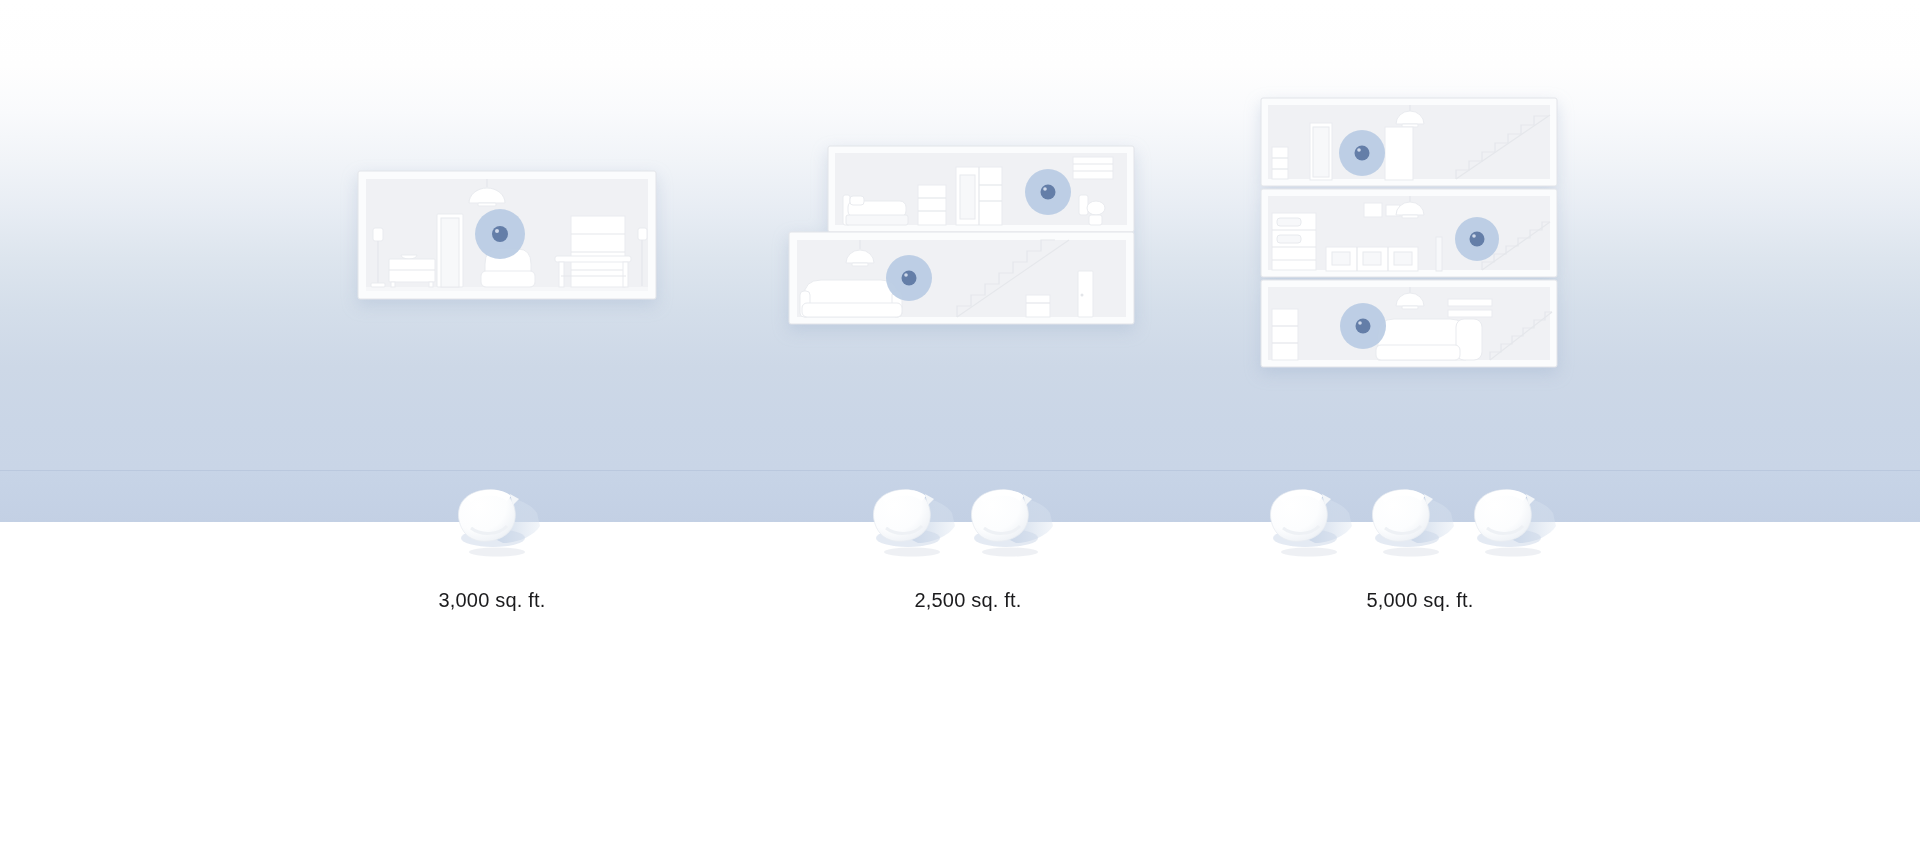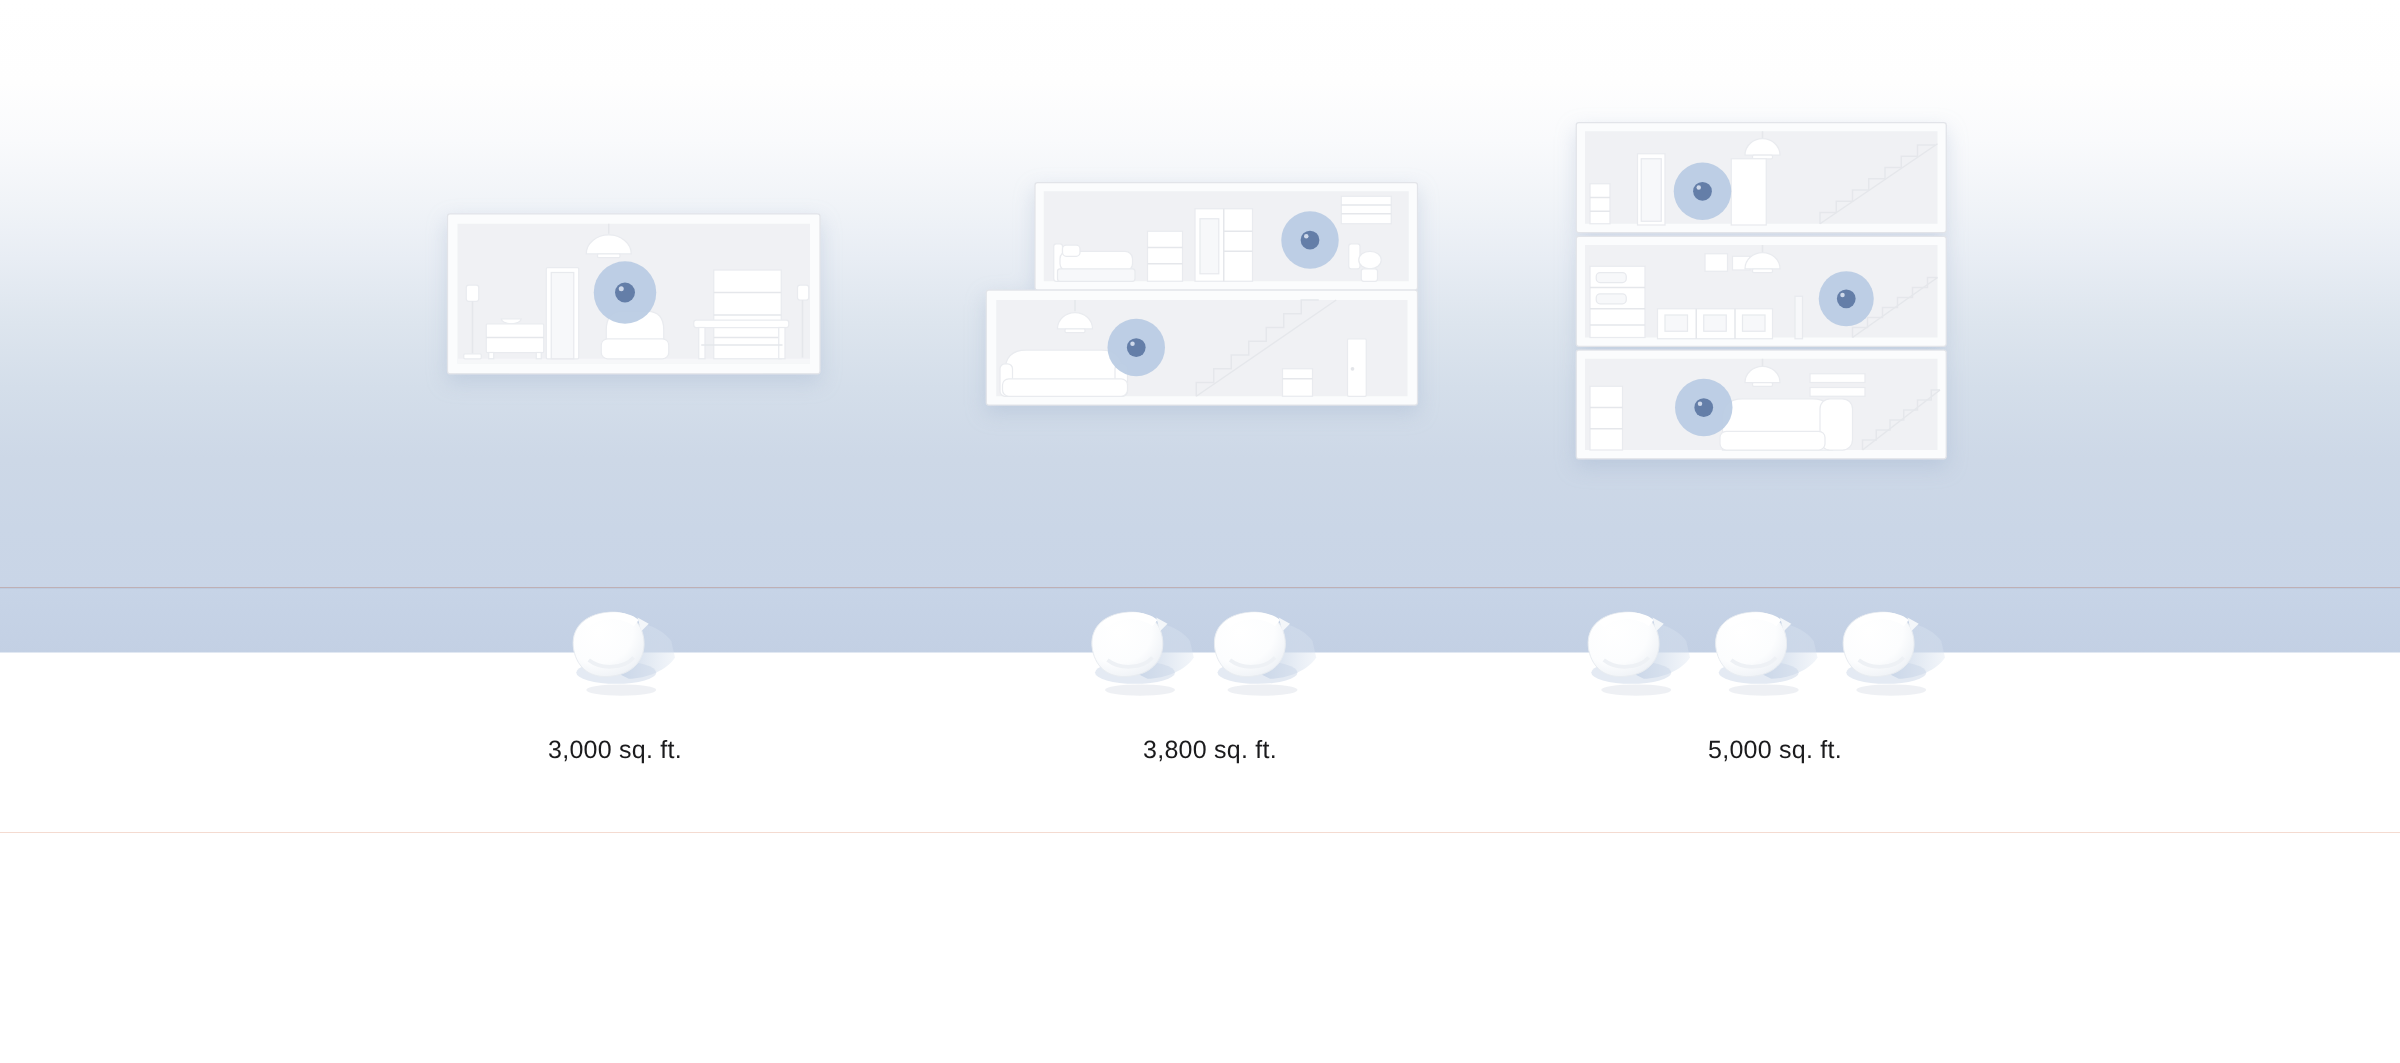--- a/index.html
+++ b/index.html
@@ -1,18 +1,18 @@
 <!DOCTYPE html>
 <html><head>
 <meta charset="utf-8">
 <style>
   html,body{margin:0;padding:0;background:#ffffff;}
   .stage{
     position:relative;width:1920px;height:666px;overflow:hidden;
-    background:#c2410c;
+    background:#0ea5e9;
     font-family:"Liberation Sans", sans-serif;
   }
   
   .sky{
     position:absolute;left:0;top:0;width:100%;height:470px;
     background:linear-gradient(180deg,
       #ffffff 0%, #fefefe 14%, #f9fafc 24%, #f1f4f8 34%,
       #e8edf4 44%, #dde5ee 55%, #d4deea 66%, #cdd8e7 78%,
       #cad6e7 90%, #c9d5e7 100%);
   }
@@ -281,16 +281,16 @@
     <path d="M50 18 C68 16 84 24 90 33 L93 46 C87 56 70 63 56 63 L46 58 Z" fill="url(#sh)"></path>
     <ellipse cx="46" cy="58" rx="32" ry="9" fill="#c9d6e8" opacity="0.5"></ellipse>
     <path d="M12 40 C9 23 20 12 38 10 C55 8 66 16 68 31 C70 47 60 59 42 61 C26 63 15 55 12 40 Z" fill="url(#bd)" stroke="#e8ecf1" stroke-width="0.8"></path>
     <path d="M20 18 C30 8 54 7 64 16 L60 21 C50 13 32 14 24 22 Z" fill="#ffffff"></path>
     <path d="M63 14 L72 19 L66 25 Z" fill="#f3f6f9"></path>
     <path d="M24 48 C34 56 52 55 60 46" stroke="#eef1f5" fill="none" stroke-width="3"></path>
     <ellipse cx="50" cy="72" rx="28" ry="4.5" fill="#e8ebf0" opacity="0.75"></ellipse>
   </svg>
 
   <div class="sqft" style="left:492px;top:588px">3,000 sq. ft.</div>
-  <div class="sqft" style="left:968px;top:588px">3,800 sq. ft.</div>
+  <div class="sqft" style="left:968px;top:588px">2,500 sq. ft.</div>
   <div class="sqft" style="left:1420px;top:588px">5,000 sq. ft.</div>
 
 </div>
 
 </body></html>

